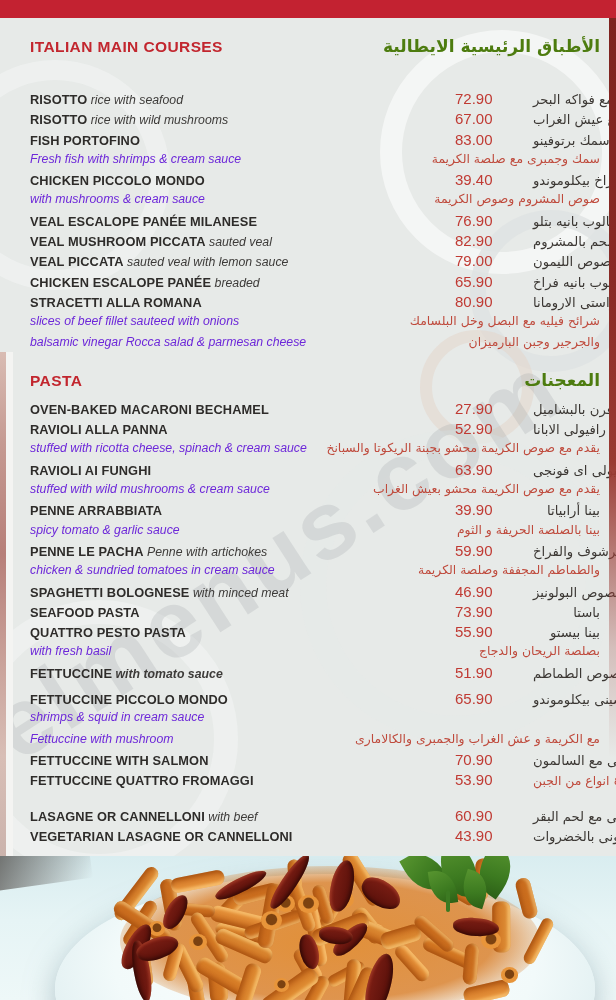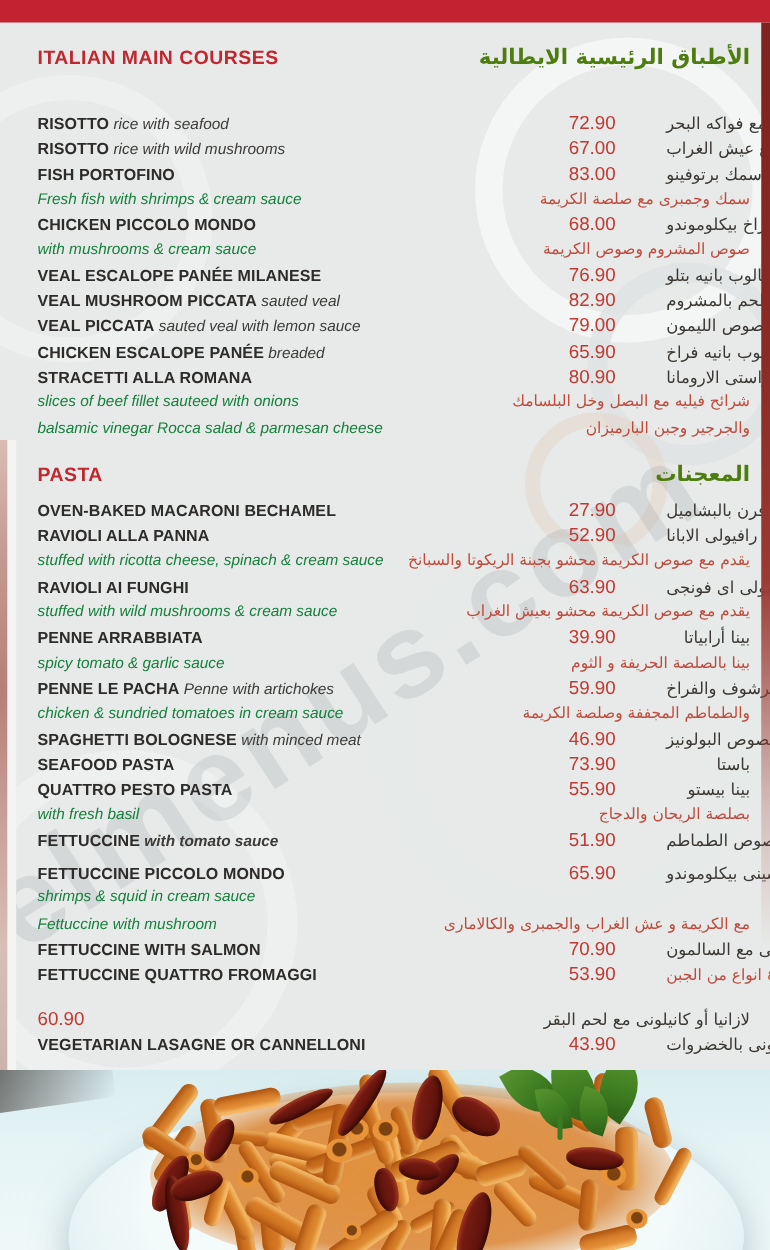--- a/index.html
+++ b/index.html
@@ -37,21 +37,21 @@
   .sec-en{font-size:15.5px;font-weight:bold;letter-spacing:0.4px;color:#c2262e;}
   .sec-ar{flex:1;text-align:right;direction:rtl;font-size:17px;font-weight:bold;color:#4d7c0f;font-family:"DejaVu Sans",sans-serif;}
   .row{display:flex;align-items:baseline;height:20.3px;}
   .en-cell{width:425px;flex:none;white-space:nowrap;overflow:visible;}
   .name{font-size:12.8px;font-weight:bold;color:#2e2c2a;letter-spacing:0.1px;}
   .desc{font-size:12.3px;font-style:italic;color:#3d3b39;}
   .desc.b{font-weight:bold;}
   .price{width:78px;flex:none;font-size:15px;font-weight:normal;color:#c03a33;}
   .ar-cell{flex:1;text-align:right;direction:rtl;font-size:13.2px;color:#3b3733;font-family:"DejaVu Sans",sans-serif;white-space:nowrap;}
   .ar-cell.red{color:#bf4a3c;font-size:12.4px;}
-  .sub-en{font-size:12.3px;font-style:italic;color:#15803d;white-space:nowrap;}
+  .sub-en{font-size:12.3px;font-style:italic;color:#6d28d9;white-space:nowrap;}
   .spacer{flex:1;}
   
   .photo{position:absolute;left:0;top:856px;width:616px;height:144px;overflow:hidden;z-index:6;
     background:linear-gradient(180deg,#d9edf0 0%,#e6f4f5 45%,#eef8f8 100%);}
   .photo .plate{position:absolute;left:55px;top:18px;width:540px;height:230px;border-radius:50%;
     background:radial-gradient(ellipse at 50% 40%,#fdffff 0%,#f2fafa 55%,#dfeef0 80%,#d3e6ea 100%);
     box-shadow:0 10px 30px rgba(120,150,160,0.55);}
   .photo .dark-corner{position:absolute;left:-30px;top:-20px;width:120px;height:50px;
     background:linear-gradient(120deg,rgba(40,30,25,0.8),rgba(40,30,25,0));transform:rotate(-8deg);}
   .photo .sauce{position:absolute;left:120px;top:10px;width:420px;height:150px;border-radius:50%;
@@ -102,21 +102,21 @@
           <span class="price">83.00</span>
           <span class="ar-cell">سمك برتوفينو</span>
         </div>
         <div class="row sub">
           <span class="sub-en">Fresh fish with shrimps &amp; cream sauce</span>
           <span class="spacer"></span>
           <span class="ar-cell red" style="flex: 0 0 auto; margin-left: 16px;">سمك وجمبرى مع صلصة الكريمة</span>
         </div>
         <div class="row item">
           <span class="en-cell"><span class="name">CHICKEN PICCOLO MONDO</span></span>
-          <span class="price">68.00</span>
+          <span class="price">39.40</span>
           <span class="ar-cell">فراخ بيكلوموندو</span>
         </div>
         <div class="row sub">
           <span class="sub-en">with mushrooms &amp; cream sauce</span>
           <span class="spacer"></span>
           <span class="ar-cell red" style="flex: 0 0 auto;">صوص المشروم وصوص الكريمة</span>
         </div>
         <div class="row item">
           <span class="en-cell"><span class="name">VEAL ESCALOPE PANÉE MILANESE</span></span>
           <span class="price">76.90</span>
@@ -245,20 +245,21 @@
           <span class="en-cell"><span class="name">FETTUCCINE WITH SALMON</span></span>
           <span class="price">70.90</span>
           <span class="ar-cell">فيتوتشينى مع السالمون</span>
         </div>
         <div class="row item">
           <span class="en-cell"><span class="name">FETTUCCINE QUATTRO FROMAGGI</span></span>
           <span class="price">53.90</span>
           <span class="ar-cell red">فيتوتشينى ٤ انواع من الجبن</span>
         </div>
         <div class="row item" style="margin-top: 15px;">
+          <span class="en-cell"><span class="name">LASAGNE OR CANNELLONI</span><span class="desc"> with beef</span></span>
           <span class="price">60.90</span>
           <span class="ar-cell">لازانيا أو كانيلونى مع لحم البقر</span>
         </div>
         <div class="row item">
           <span class="en-cell"><span class="name">VEGETARIAN LASAGNE OR CANNELLONI</span></span>
           <span class="price">43.90</span>
           <span class="ar-cell">لازانيا أو كانيلونى بالخضروات</span>
         </div>
       </div>
   </div>

